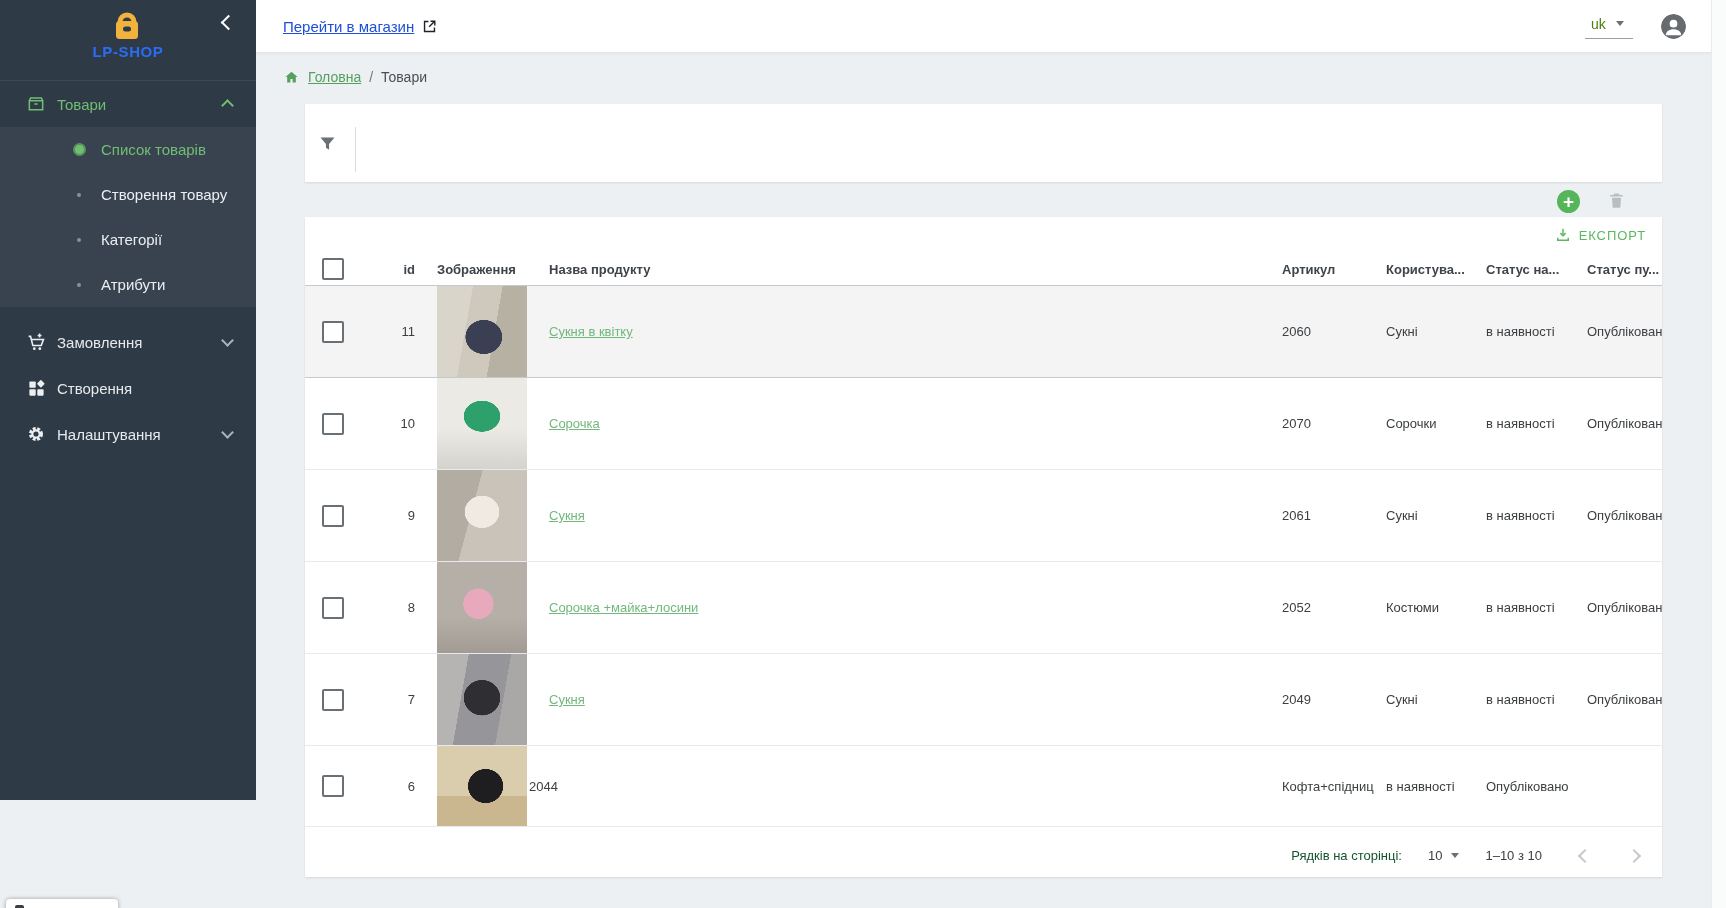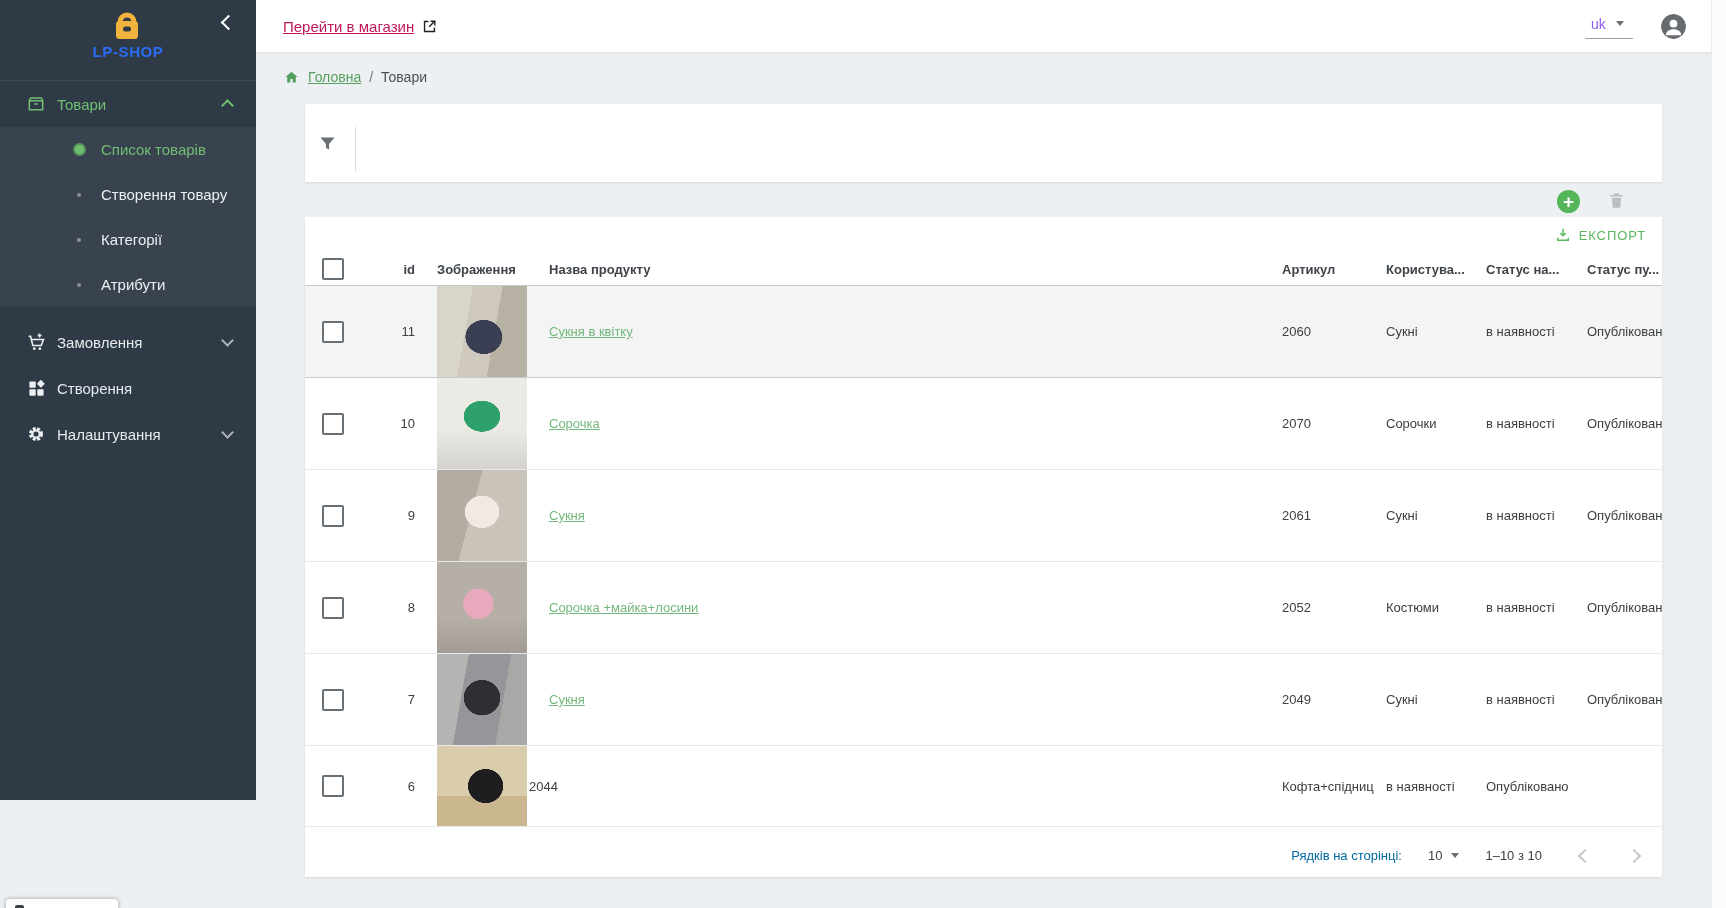--- a/index.html
+++ b/index.html
@@ -26,23 +26,23 @@
   .sub-item{height:45px;display:flex;align-items:center;padding-left:24px;font-size:15px;color:#eceff1;cursor:pointer;}
   .sub-item .bullet{width:22px;display:flex;justify-content:center;margin-right:11px;flex:none;}
   .dot{width:4px;height:4px;border-radius:50%;background:#8b9197;}
   .dot.active{width:9px;height:9px;background:#71be73;border:2px solid #55975a;}
   .sub-item.active{color:#71be73;}
   .nav-lower{padding-top:12px;}
   .nav-item .gear-svg,.nav-item svg{color:#eceff1;}
   .nav-item.green svg{color:#71be73;}
   
   .topbar{position:absolute;left:256px;top:0;width:1470px;height:52px;background:#fff;border-bottom:1px solid #e3e6e9;box-shadow:0 1px 2px rgba(0,0,0,.04);display:flex;align-items:center;z-index:4;}
-  .store-link{display:flex;align-items:center;gap:7px;margin-left:27px;color:#be185d;font-size:15px;font-weight:500;text-decoration:underline;cursor:pointer;}
+  .store-link{display:flex;align-items:center;gap:7px;margin-left:27px;color:#1d4ed8;font-size:15px;font-weight:500;text-decoration:underline;cursor:pointer;}
   .topbar-right{margin-left:auto;display:flex;align-items:center;margin-right:40px;gap:28px;}
-  .lang-select{display:flex;align-items:center;gap:10px;font-size:14px;color:#8b5cf6;border-bottom:1px solid #9aa0a6;padding:2px 4px 6px 6px;min-width:38px;cursor:pointer;}
+  .lang-select{display:flex;align-items:center;gap:10px;font-size:14px;color:#4d7c0f;border-bottom:1px solid #9aa0a6;padding:2px 4px 6px 6px;min-width:38px;cursor:pointer;}
   .caret{width:0;height:0;border-left:4.5px solid transparent;border-right:4.5px solid transparent;border-top:5px solid #6b7075;}
   .avatar{width:25px;height:25px;border-radius:50%;overflow:hidden;display:block;cursor:pointer;}
   
   .content{position:absolute;left:256px;top:52px;width:1316px;height:856px;}
   .breadcrumb{position:absolute;left:27px;top:12px;height:26px;display:flex;align-items:center;gap:8px;font-size:14px;color:#4a4f54;}
   .breadcrumb .home-ic{color:#55a05e;display:flex;}
   .bc-link{color:#55a05e;text-decoration:underline;cursor:pointer;}
   .bc-sep{color:#70757a;}
   .card{background:#fff;border-radius:0;box-shadow:0 1px 2px rgba(0,0,0,.10);}
   .filter-card{position:absolute;left:49px;top:52px;width:1357px;height:78px;}
@@ -71,21 +71,21 @@
   
   .trow:nth-child(1) .pimg{background:radial-gradient(closest-side at 52% 56%,#3a3f54 0 42%,rgba(0,0,0,0) 43%),linear-gradient(100deg,#dad5cb 0 34%,#cfc9bd 34% 62%,#b7b1a4 62%);}
   .trow:nth-child(2) .pimg{background:radial-gradient(closest-side at 50% 42%,#2ea06b 0 40%,rgba(0,0,0,0) 41%),linear-gradient(#eceae5 0 55%,#d5d3cd);}
   .trow:nth-child(3) .pimg{background:radial-gradient(closest-side at 50% 46%,#f0eae2 0 38%,rgba(0,0,0,0) 39%),linear-gradient(105deg,#b3aca2 0 40%,#cac3b9 40%);}
   .trow:nth-child(4) .pimg{background:radial-gradient(closest-side at 46% 46%,#e9a9bd 0 36%,rgba(0,0,0,0) 37%),linear-gradient(#b5afa7 0 60%,#a19b93);}
   .trow:nth-child(5) .pimg{background:radial-gradient(closest-side at 50% 48%,#2e2e33 0 40%,rgba(0,0,0,0) 41%),linear-gradient(100deg,#b6b4b2 0 30%,#96969a 30% 70%,#aaa8a6 70%);}
   .trow:nth-child(6) .pimg{background:radial-gradient(closest-side at 54% 44%,#1e1e20 0 42%,rgba(0,0,0,0) 43%),linear-gradient(#d9cdae 0 55%,#c8b astronomical 55%);background:radial-gradient(closest-side at 54% 44%,#1e1e20 0 42%,rgba(0,0,0,0) 43%),linear-gradient(#d9cdae 0 55%,#cbb78f 55%);}
   .rows-wrap{flex:none;}
   
   .pagination{height:57px;display:flex;align-items:center;justify-content:flex-end;padding-right:18px;gap:26px;font-size:13px;color:#3c4043;flex:none;}
-  .pp-label{color:#0369a1;}
+  .pp-label{color:#14532d;}
   .pp-select{display:flex;align-items:center;gap:9px;cursor:pointer;}
   .pg-btns{display:flex;gap:34px;margin-left:6px;color:#c4c8cc;}
   .pg-btn{display:flex;align-items:center;justify-content:center;width:18px;height:18px;cursor:default;}
   .pg-btn .chev{width:8px;height:8px;border-width:2px;}
   .chev.l{transform:rotate(135deg);margin-left:3px;}
   .chev.r{transform:rotate(-45deg);margin-right:3px;}
   
   .scroll-track{position:absolute;right:0;top:0;width:14px;height:908px;background:#fafbfb;border-left:1px solid #e9ebed;z-index:6;}
   .corner-popup{position:absolute;left:6px;top:899px;width:112px;height:26px;background:#fff;border-radius:4px 4px 0 0;box-shadow:0 0 4px rgba(0,0,0,.35);z-index:7;}
   .corner-popup .sq{position:absolute;left:9px;top:6px;width:9px;height:9px;background:#3d4043;border-radius:2px;}

